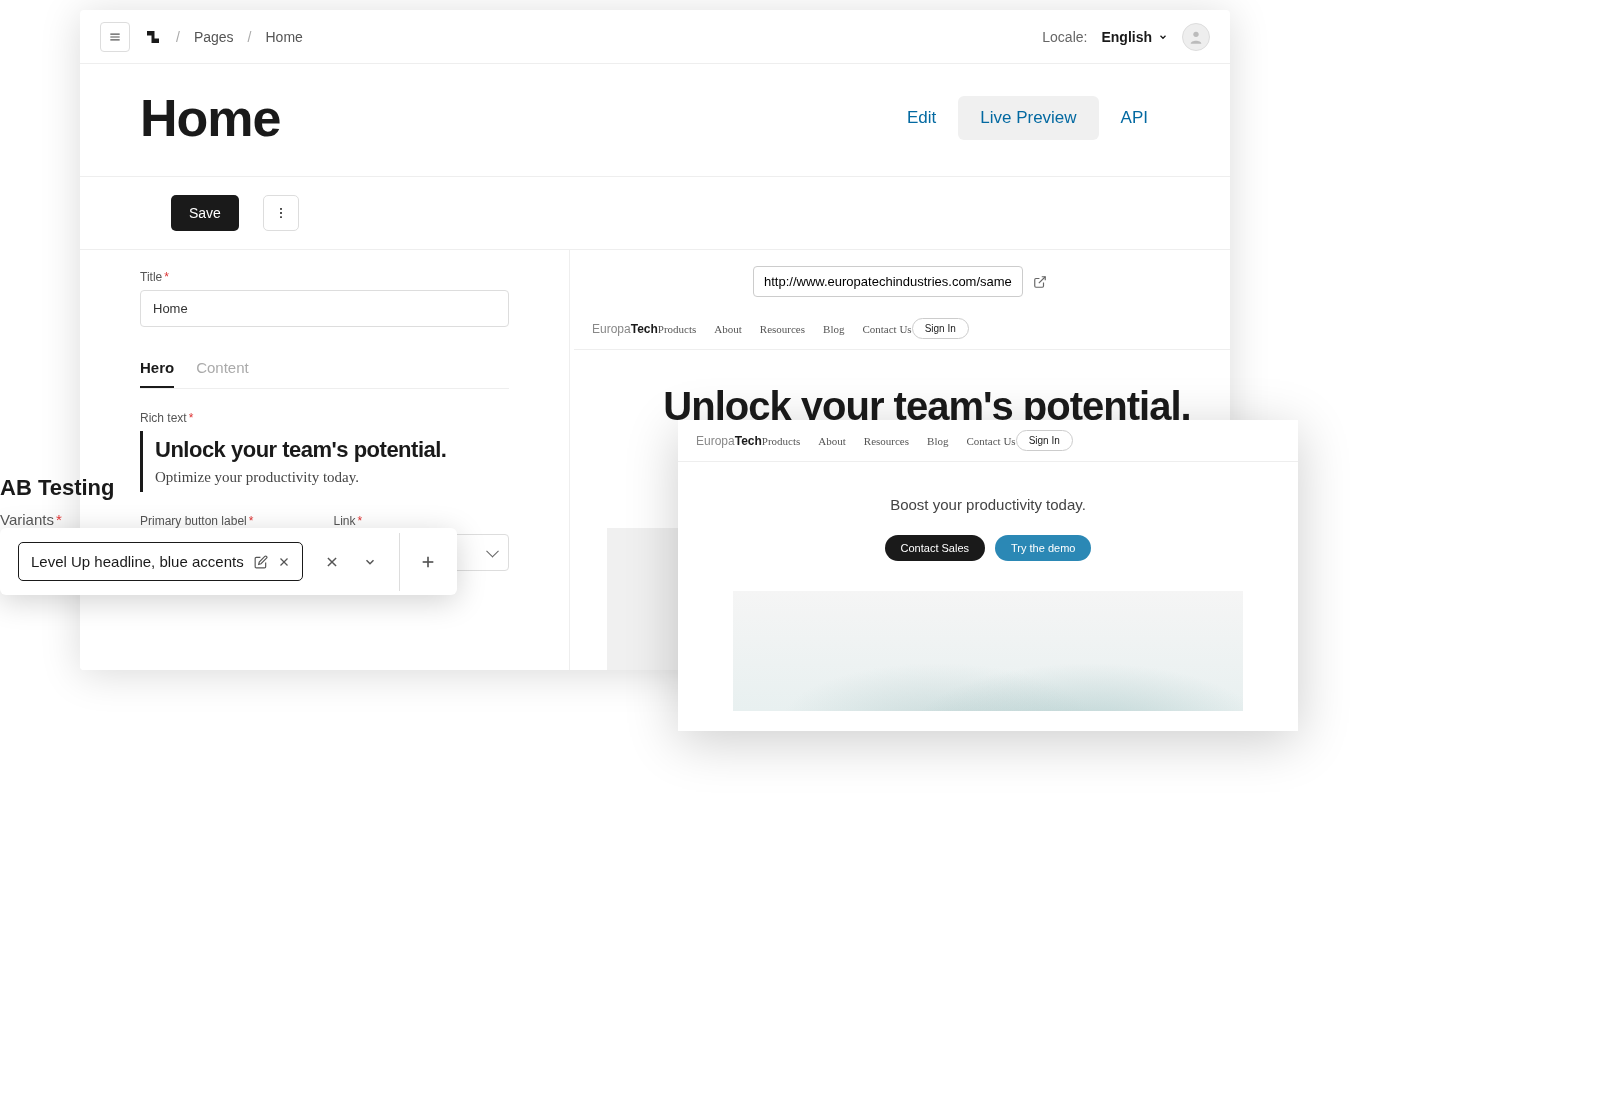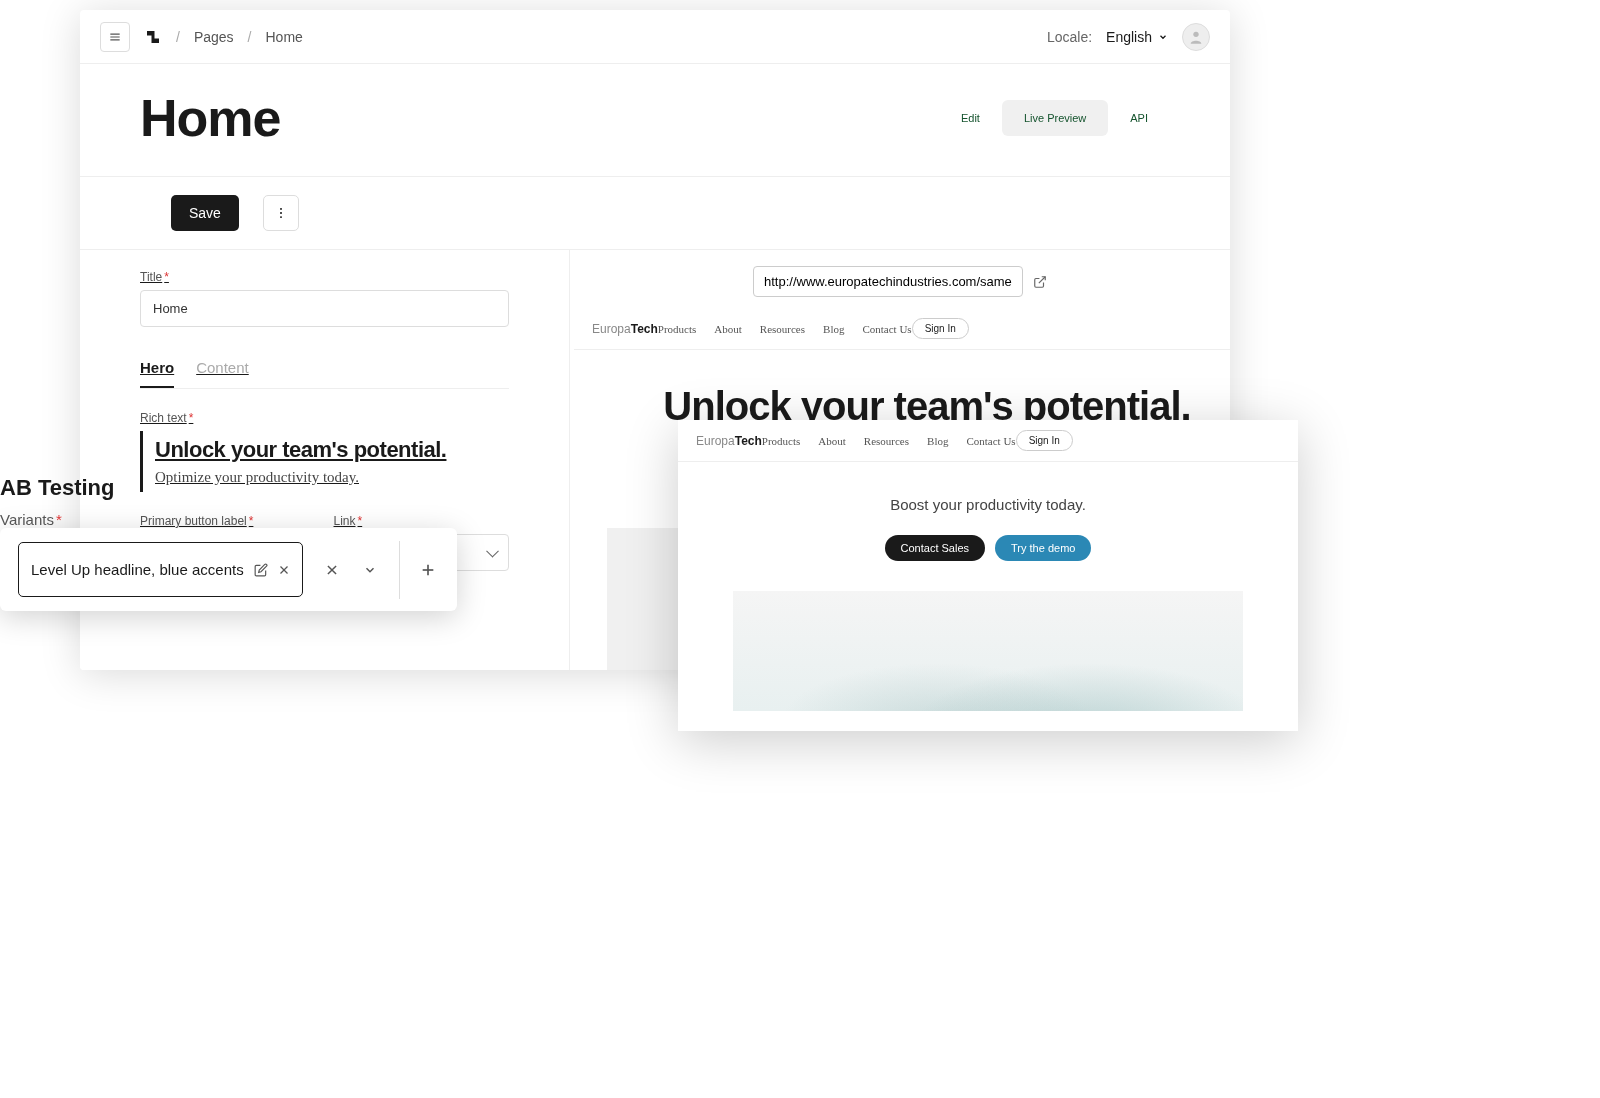--- a/index.html
+++ b/index.html
@@ -11,43 +11,43 @@
 
 .topbar { display: flex; align-items: center; justify-content: space-between; padding: 10px 20px; border-bottom: 1px solid #eee; height: 54px; }
 .topbar-left { display: flex; align-items: center; gap: 14px; font-size: 14px; color: #555; }
 .menu-btn { width: 30px; height: 30px; border: 1px solid #ddd; border-radius: 4px; display: flex; align-items: center; justify-content: center; cursor: pointer; color: #555; }
 .logo-icon { width: 18px; height: 18px; display: flex; align-items: center; justify-content: center; }
 .breadcrumb-sep { color: #aaa; }
 .breadcrumb-link { color: #555; cursor: pointer; }
 .breadcrumb-current { color: #555; }
 .topbar-right { display: flex; align-items: center; gap: 14px; font-size: 14px; }
 .locale-label { color: #666; }
-.locale-select { display: flex; align-items: center; gap: 6px; font-weight: 400; cursor: pointer; }
+.locale-select { display: flex; align-items: center; gap: 6px; font-weight: 700; cursor: pointer; }
 .avatar { width: 28px; height: 28px; border-radius: 50%; background: #eee; border: 1px solid #ddd; display: flex; align-items: center; justify-content: center; }
 .avatar svg { width: 16px; height: 16px; fill: #bbb; }
 
 
 .page-header { display: flex; align-items: center; justify-content: space-between; padding: 24px 60px 28px 60px; }
 .page-title { font-size: 52px; font-weight: 600; letter-spacing: -1px; }
 .page-tabs { display: flex; align-items: center; gap: 0; }
-.page-tab { padding: 12px 22px; border-radius: 6px; font-size: 11px; color: #14532d; cursor: pointer; }
+.page-tab { padding: 12px 22px; border-radius: 6px; font-size: 17px; color: #0369a1; cursor: pointer; }
 .page-tab.active { background: #f0f0f0; font-weight: 500; }
 
 
 .status-bar { display: flex; align-items: center; justify-content: space-between; padding: 18px 60px; border-top: 1px solid #eee; border-bottom: 1px solid #eee; font-size: 14px; }
 .status-meta { display: flex; align-items: center; gap: 28px; }
 .status-meta span { color: #666; }
 .status-meta strong { font-weight: 600; color: #1a1a1a; }
 .status-actions { display: flex; align-items: flex-start; gap: 24px; padding-left: 31px; }
 .save-btn { background: #1a1a1a; color: #fff; border: none; border-radius: 5px; padding: 10px 18px; font-size: 14px; cursor: pointer; }
 .more-btn { width: 36px; height: 36px; border: 1px solid #ddd; border-radius: 5px; background: #fff; display: flex; align-items: center; justify-content: center; cursor: pointer; }
 
 
 .content-area { display: flex; height: calc(100% - 54px - 118px - 62px); }
-.left-panel { width: 490px; padding: 20px 60px; background: #fff; border-right: 1px solid #eee; text-decoration: underline; }
+.left-panel { width: 490px; padding: 20px 60px; background: #fff; border-right: 1px solid #eee; }
 .form-label { font-size: 12px; color: #555; margin-bottom: 6px; display: block; }
 .required { color: #d33; margin-left: 2px; }
 .text-input { width: 100%; padding: 10px 12px; border: 1px solid #ddd; border-radius: 4px; font-size: 13px; color: #333; }
 .field-row { margin-bottom: 22px; }
 .sub-tabs { display: flex; gap: 22px; border-bottom: 1px solid #eee; margin-bottom: 22px; align-items: center; }
 .sub-tab { padding: 10px 0; font-size: 15px; color: #aaa; cursor: pointer; border-bottom: 2px solid transparent; }
 .sub-tab.active { color: #1a1a1a; font-weight: 600; border-bottom-color: #1a1a1a; }
 .rich-text-block { border-left: 3px solid #1a1a1a; padding: 6px 0 6px 12px; margin-bottom: 22px; }
 .rich-head { font-size: 22px; font-weight: 700; letter-spacing: -0.5px; margin-bottom: 6px; }
 .rich-sub { font-size: 15px; font-family: Georgia, serif; color: #444; }
@@ -76,21 +76,21 @@
 .btn-dark { background: #1a1a1a; color: #fff; border: none; border-radius: 16px; padding: 7px 16px; font-size: 11px; cursor: pointer; }
 .btn-orange { background: #f5a623; color: #1a1a1a; border: none; border-radius: 16px; padding: 7px 16px; font-size: 11px; cursor: pointer; }
 .btn-blue { background: #2b88b5; color: #fff; border: none; border-radius: 16px; padding: 7px 16px; font-size: 11px; cursor: pointer; }
 .placeholder1 { width: 640px; height: 170px; background: #f0f0f0; margin: 20px auto 0; }
 
 
 .ab-testing { position: absolute; left: 0; top: 475px; z-index: 20; }
 .ab-title { font-size: 22px; font-weight: 700; color: #1a1a1a; margin-bottom: 10px; }
 .ab-variants { font-size: 15px; color: #555; }
 .ab-card { background: #fff; box-shadow: 0 6px 30px rgba(0,0,0,0.18); border-radius: 6px; display: flex; align-items: center; padding: 0; }
-.variant-chip { border: 1.5px solid #1a1a1a; border-radius: 5px; padding: 18px 12px; margin: 14px 0 14px 18px; display: flex; align-items: center; gap: 10px; font-size: 15px; }
+.variant-chip { border: 1.5px solid #1a1a1a; border-radius: 5px; padding: 10px 12px; margin: 14px 0 14px 18px; display: flex; align-items: center; gap: 10px; font-size: 15px; }
 .variant-actions { display: flex; align-items: center; padding: 0 10px; }
 .variant-actions .icon-btn { width: 38px; height: 38px; display: flex; align-items: center; justify-content: center; cursor: pointer; color: #555; }
 .add-variant { border-left: 1px solid #ddd; width: 58px; height: 58px; display: flex; align-items: center; justify-content: center; cursor: pointer; }
 
 
 .preview2 { position: absolute; left: 678px; top: 420px; width: 620px; background: #fff; box-shadow: 0 10px 50px rgba(0,0,0,0.2); z-index: 10; }
 .preview2 .preview-hero h1 { font-size: 44px; line-height: 1.1; }
 .wave-placeholder { width: 510px; height: 120px; margin: 30px auto 0; background: linear-gradient(180deg, #f5f5f5 0%, #e8f0f0 100%); position: relative; overflow: hidden; }
 .wave-placeholder::before { content:''; position:absolute; inset:0; background: radial-gradient(ellipse 300px 120px at 70% 120%, rgba(140,180,180,0.5), transparent 60%), radial-gradient(ellipse 260px 100px at 40% 110%, rgba(160,190,190,0.4), transparent 60%); }
 

